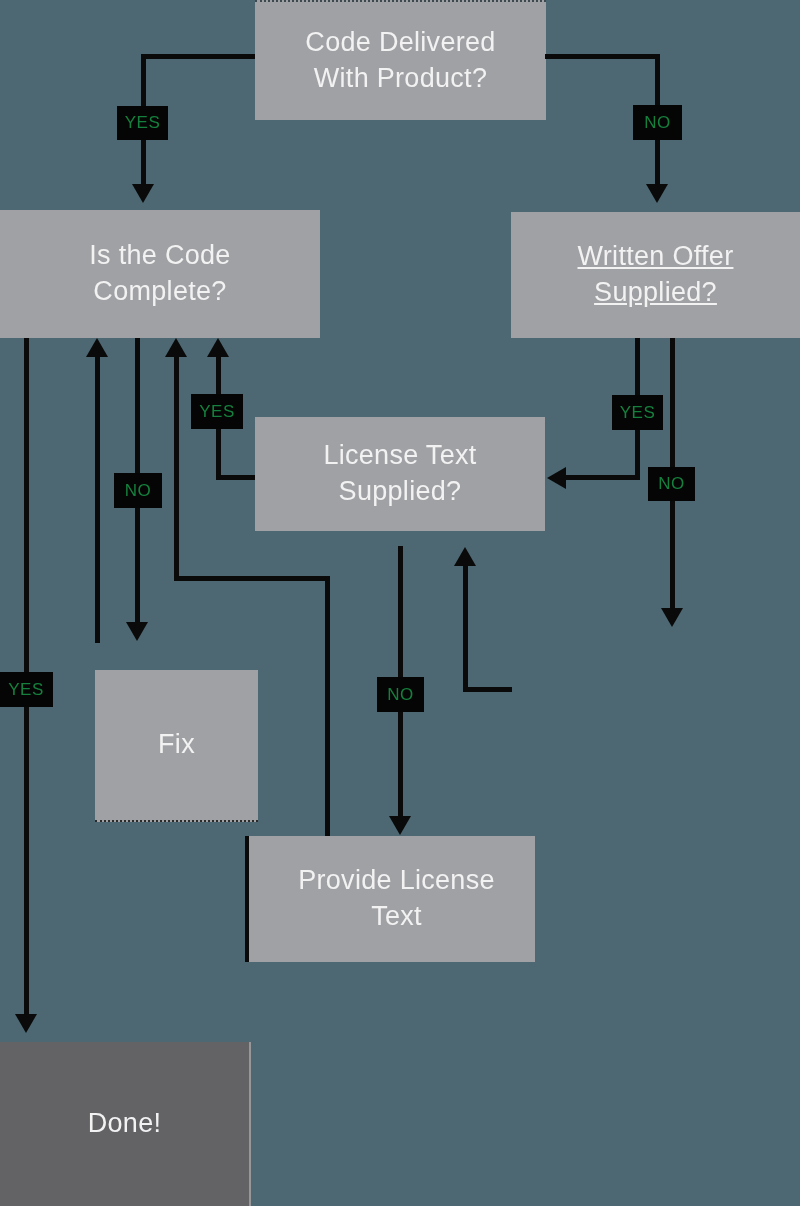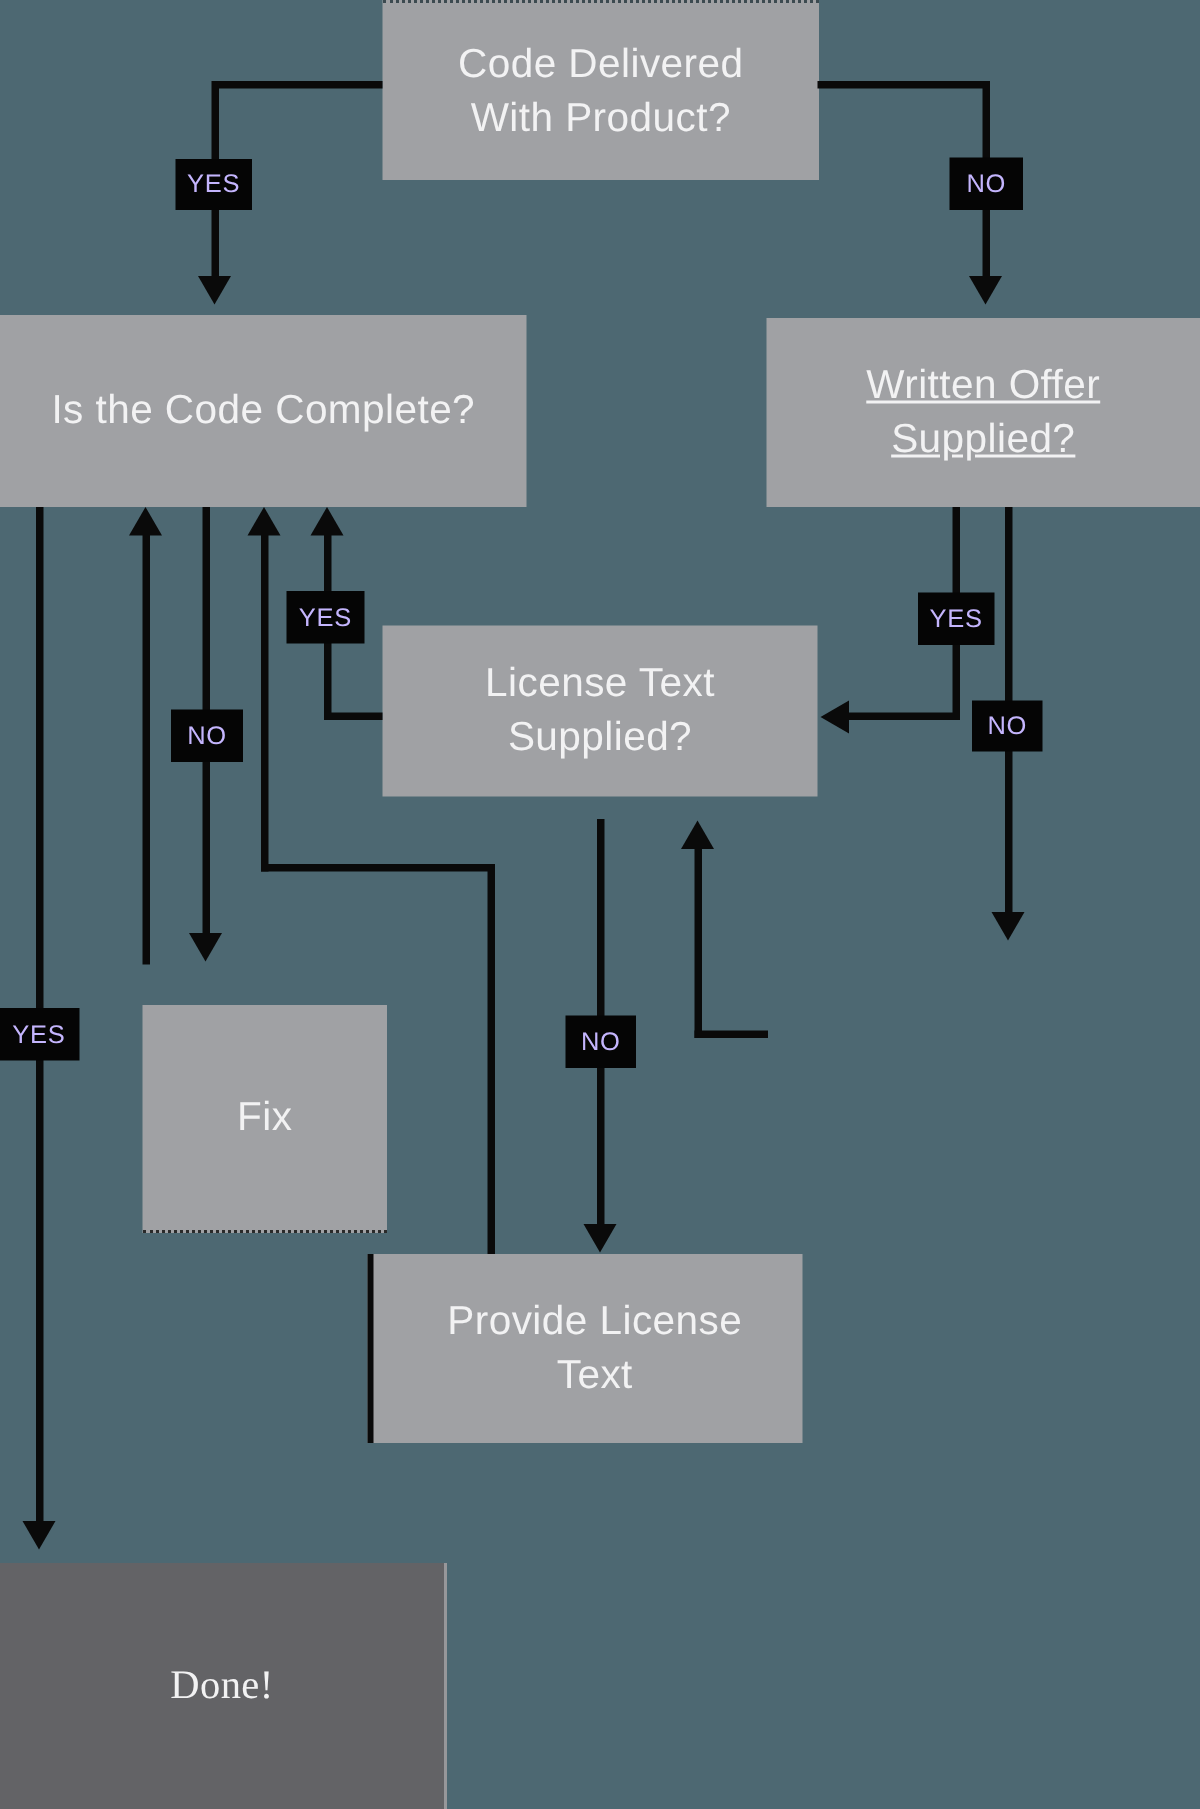--- a/index.html
+++ b/index.html
@@ -28,44 +28,44 @@
   .node.top-dotted{border-top:2px dotted #3c4a50;}
   .node.bottom-dotted{border-bottom:2px dotted #2a2a2a;}
   .node.left-rule{border-left:4px solid #0a0a0a;}
   .line{position:absolute;background:#0a0a0a;z-index:1;}
   .arrow{position:absolute;width:0;height:0;z-index:1;}
   .arrow.down{border-left:11px solid transparent;border-right:11px solid transparent;border-top:19px solid #0a0a0a;}
   .arrow.up{border-left:11px solid transparent;border-right:11px solid transparent;border-bottom:19px solid #0a0a0a;}
   .arrow.left{border-top:11px solid transparent;border-bottom:11px solid transparent;border-right:19px solid #0a0a0a;}
   .edge-label{
     position:absolute;z-index:2;
-    background:#050505;color:#c4b5fd;
+    background:#050505;color:#15803d;
     display:flex;align-items:center;justify-content:center;
     font-size:17px;letter-spacing:0.5px;
   }
 </style>
 </head>
 <body>
 
 <div id="canvas">
 
   <div class="node top-dotted" style="left:255px;top:0;width:291px;height:120px;">Code Delivered With Product?</div>
 
-  <div class="node" style="left:0;top:210px;width:351px;height:128px;">Is the Code Complete?</div>
+  <div class="node" style="left:0;top:210px;width:320px;height:128px;">Is the Code Complete?</div>
 
   <div class="node" style="left:511px;top:212px;width:289px;height:126px;text-decoration:underline;">Written Offer Supplied?</div>
 
   <div class="node" style="left:255px;top:417px;width:290px;height:114px;">License Text Supplied?</div>
 
   <div class="node bottom-dotted" style="left:95px;top:670px;width:163px;height:152px;">Fix</div>
 
 
   <div class="node left-rule" style="left:245px;top:836px;width:290px;height:126px;padding-left:37px;">Provide License Text</div>
 
-  <div class="node done" style="left:0;top:1042px;width:298px;height:164px;font-family:Liberation Serif, serif;">Done!</div>
+  <div class="node done" style="left:0;top:1042px;width:251px;height:164px;">Done!</div>
 
   <div class="line" style="left:143px;top:54px;width:112px;height:5px;"></div>
   <div class="line" style="left:141px;top:54px;width:5px;height:132px;"></div>
   <div class="arrow down" style="left:132px;top:184px;"></div>
   <div class="edge-label" style="left:117px;top:106px;width:51px;height:34px;">YES</div>
 
   <div class="line" style="left:545px;top:54px;width:112px;height:5px;"></div>
   <div class="line" style="left:655px;top:54px;width:5px;height:132px;"></div>
   <div class="arrow down" style="left:646px;top:184px;"></div>
   <div class="edge-label" style="left:633px;top:105px;width:49px;height:35px;">NO</div>

